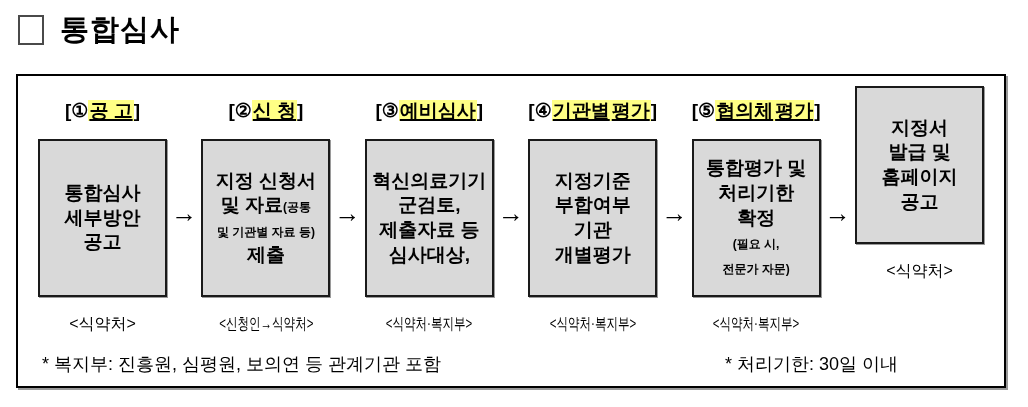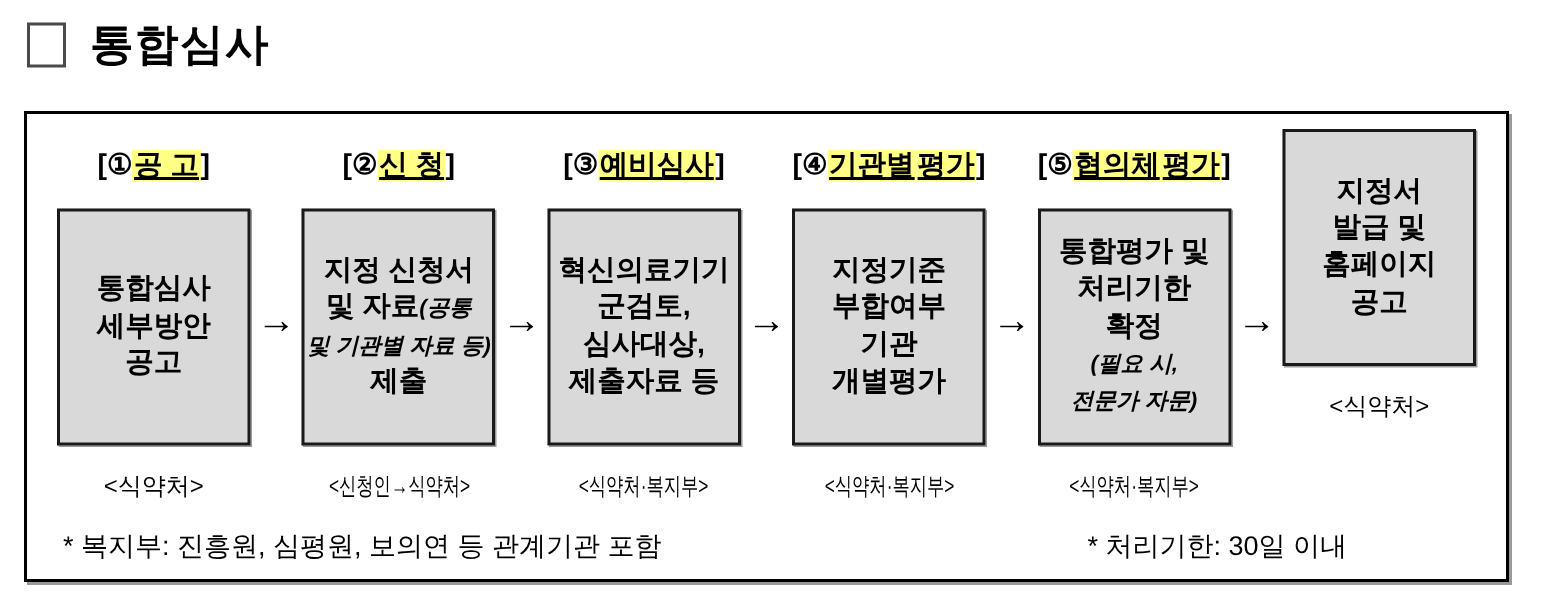--- a/index.html
+++ b/index.html
@@ -58,21 +58,21 @@
     width: 129px; height: 158px;
     box-sizing: border-box;
     background: #d9d9d9;
     border: 2px solid #1a1a1a;
     box-shadow: 1px 1px 0 #9a9a9a;
     display: flex; flex-direction: column;
     justify-content: center; align-items: center;
     font-weight: bold; font-size: 19px; line-height: 1.3;
     text-align: center;
   }
-  .step-box .sm { font-size: 15px; font-style: italic; }
+  .step-box .sm { font-size: 12px; }
   .step-box-line { white-space: nowrap; }
   .step-agency {
     margin-top: 17px; font-size: 16px; white-space: nowrap;
   }
   .step-agency.condensed { transform: scaleX(0.72); transform-origin: center; }
   .arrow {
     flex: 1 1 auto;
     display: flex; justify-content: center;
     padding-top: 114px;
     font-size: 26px; line-height: 1; font-weight: normal;
@@ -120,22 +120,22 @@
     <div class="step-agency condensed">&lt;신청인→식약처&gt;</div>
   </div>
       <div class="arrow">→</div>
       <div class="step-col">
     <div class="step-header">
           <div><span>[③</span><span class="hl">예비심사</span><span>]</span></div>
         </div>
     <div class="step-box">
           <div class="step-box-line"><span>혁신의료기기</span></div>
           <div class="step-box-line"><span>군검토,</span></div>
+          <div class="step-box-line"><span>제출자료 등</span></div>
           <div class="step-box-line"><span>심사대상,</span></div>
-          <div class="step-box-line"><span>제출자료 등</span></div>
         </div>
     <div class="step-agency condensed">&lt;식약처·복지부&gt;</div>
   </div>
       <div class="arrow">→</div>
       <div class="step-col">
     <div class="step-header">
           <div><span>[④</span><span class="hl">기관별</span></div>
           <div><span class="hl">평가</span><span>]</span></div>
         </div>
     <div class="step-box">

